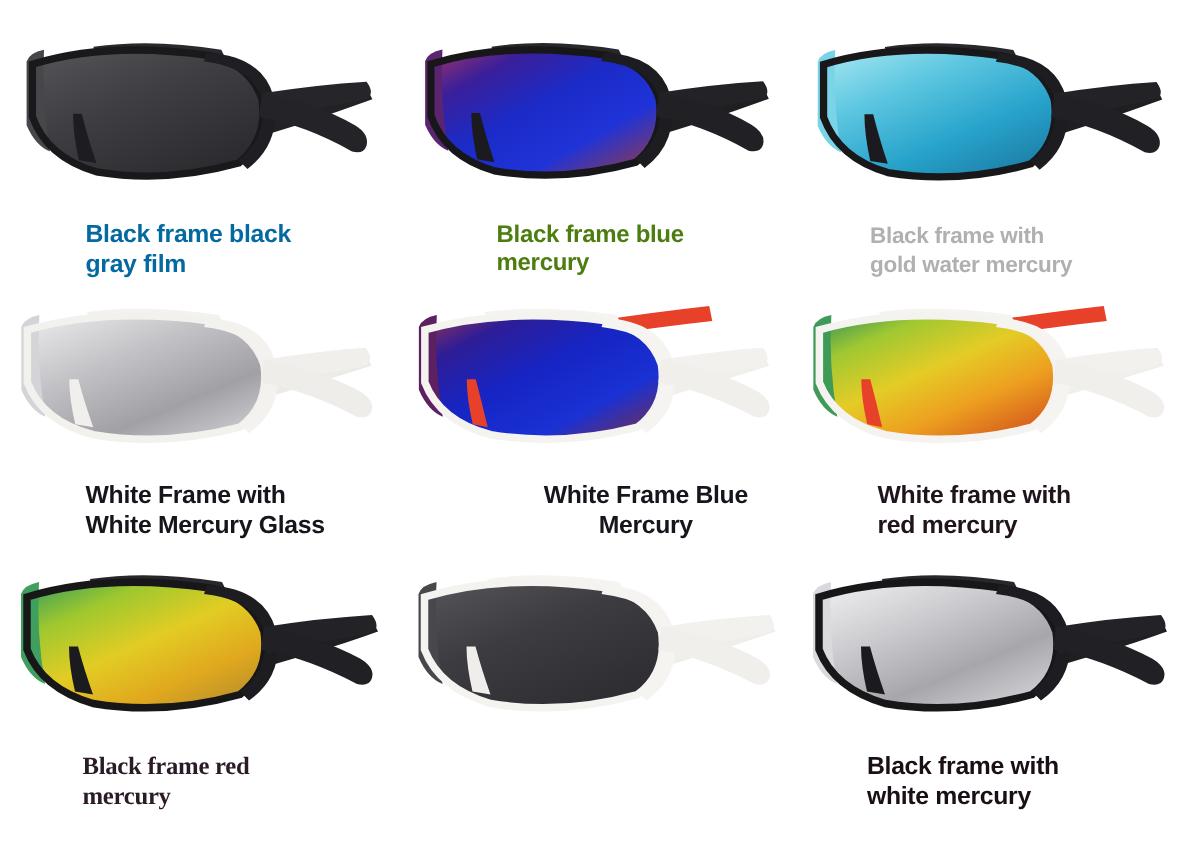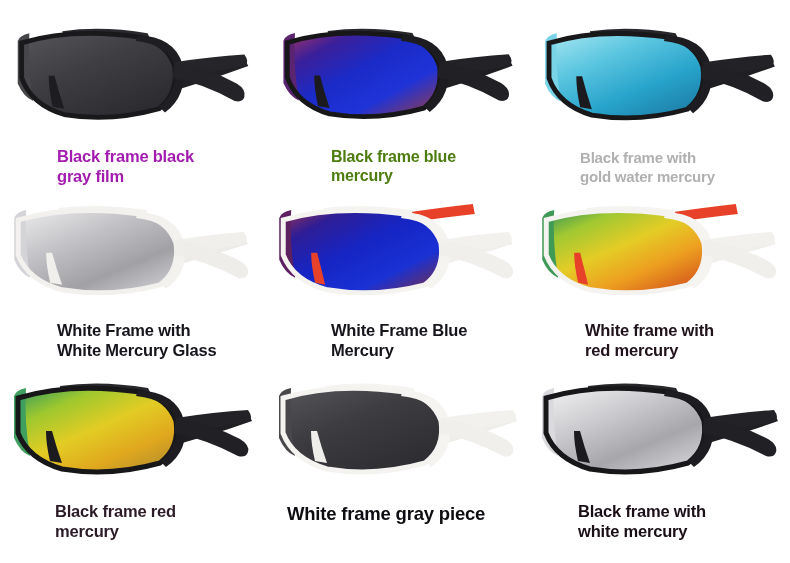--- a/index.html
+++ b/index.html
@@ -31,29 +31,29 @@
   .r3 .shot { height: 125px; margin-top: 6px; }
 
   .caption {
     width: 100%;
     font-weight: bold;
     line-height: 1.22;
     letter-spacing: -0.2px;
     white-space: pre-line;
   }
   
-  .c1 .caption { font-size: 16.5px; color: #a21caf; padding-left: 57px; margin-top: 7px; }
+  .c1 .caption { font-size: 16.5px; color: #0369a1; padding-left: 57px; margin-top: 7px; }
   .c2 .caption { font-size: 16px;   color: #4d7c0f; padding-left: 66px; margin-top: 9px; }
   .c3 .caption { font-size: 15px;   color: #b0b0b0; padding-left: 50px; margin-top: 10px; }
   
   .c4 .caption { font-size: 16.5px; color: #15151c; padding-left: 57px; margin-top: 8px; }
-  .c5 .caption { font-size: 16.5px; color: #15151c; padding-left: 66px; margin-top: 8px; }
+  .c5 .caption { font-size: 16.5px; color: #15151c; padding-left: 66px; margin-top: 8px; text-align: center; }
   .c6 .caption { font-size: 16.5px; color: #20131c; padding-left: 55px; margin-top: 8px; }
   
-  .c7 .caption { font-size: 16.5px; color: #2b1b26; padding-left: 55px; margin-top: 10px; }
+  .c7 .caption { font-size: 16.5px; color: #2b1b26; padding-left: 55px; margin-top: 10px; font-family: Liberation Serif, serif; }
   .c8 .caption { font-size: 18.5px; color: #0d0d12; padding-left: 22px; margin-top: 12px; }
   .c9 .caption { font-size: 16.5px; color: #1a0f17; padding-left: 48px; margin-top: 10px; }
 </style>
 </head>
 <body>
 
 <div class="grid">
 
   <div class="cell r1 c1">
     <svg class="shot" viewBox="0 0 265 135">
@@ -256,21 +256,20 @@
         <path d="M60 20 Q100 14 148 22 L152 30 Q104 24 62 30 Z" fill="#f5f4f1"></path>
         <path d="M18 32 Q70 16 140 26 Q168 32 176 55 Q180 82 160 97 Q110 111 62 103 Q28 93 18 67 Z" fill="url(#lens8)"></path>
         <path d="M14 30 Q16 24 26 22 Q24 55 30 90 Q20 86 14 72 Z" fill="#48484c"></path>
         <path d="M18 32 Q70 16 140 26 Q168 32 176 55 Q180 82 160 97 Q110 111 62 103 Q28 93 18 67 Z" fill="none" stroke="#f4f3f0" stroke-width="5"></path>
         <path d="M52 65 Q56 80 62 97 L50 95 Q46 78 46 65 Z" fill="#efeeea"></path>
         <path d="M138 24 Q176 26 184 54 Q190 84 166 101 L160 95 Q180 80 176 55 Q170 34 136 30 Z" fill="#f5f4f1"></path>
         <path d="M176 52 Q214 46 248 44 Q254 52 248 56 Q214 62 178 69 Z" fill="#f2f1ee"></path>
         <path d="M176 52 Q212 58 240 73 Q250 79 248 86 Q246 92 238 90 Q206 73 174 67 Z" fill="#f0efec"></path>
       </g>
     </svg>
-    <div class="caption">White frame gray piece</div>
   </div>
 
   <div class="cell r3 c9">
     <svg class="shot" viewBox="0 0 260 125">
       <defs>
         <linearGradient id="lens9" x1="0" y1="0" x2="0.8" y2="1">
           <stop offset="0%" stop-color="#f2f2f3"></stop>
           <stop offset="40%" stop-color="#cacace"></stop>
           <stop offset="72%" stop-color="#a6a6ab"></stop>
           <stop offset="100%" stop-color="#cfcfd3"></stop>

